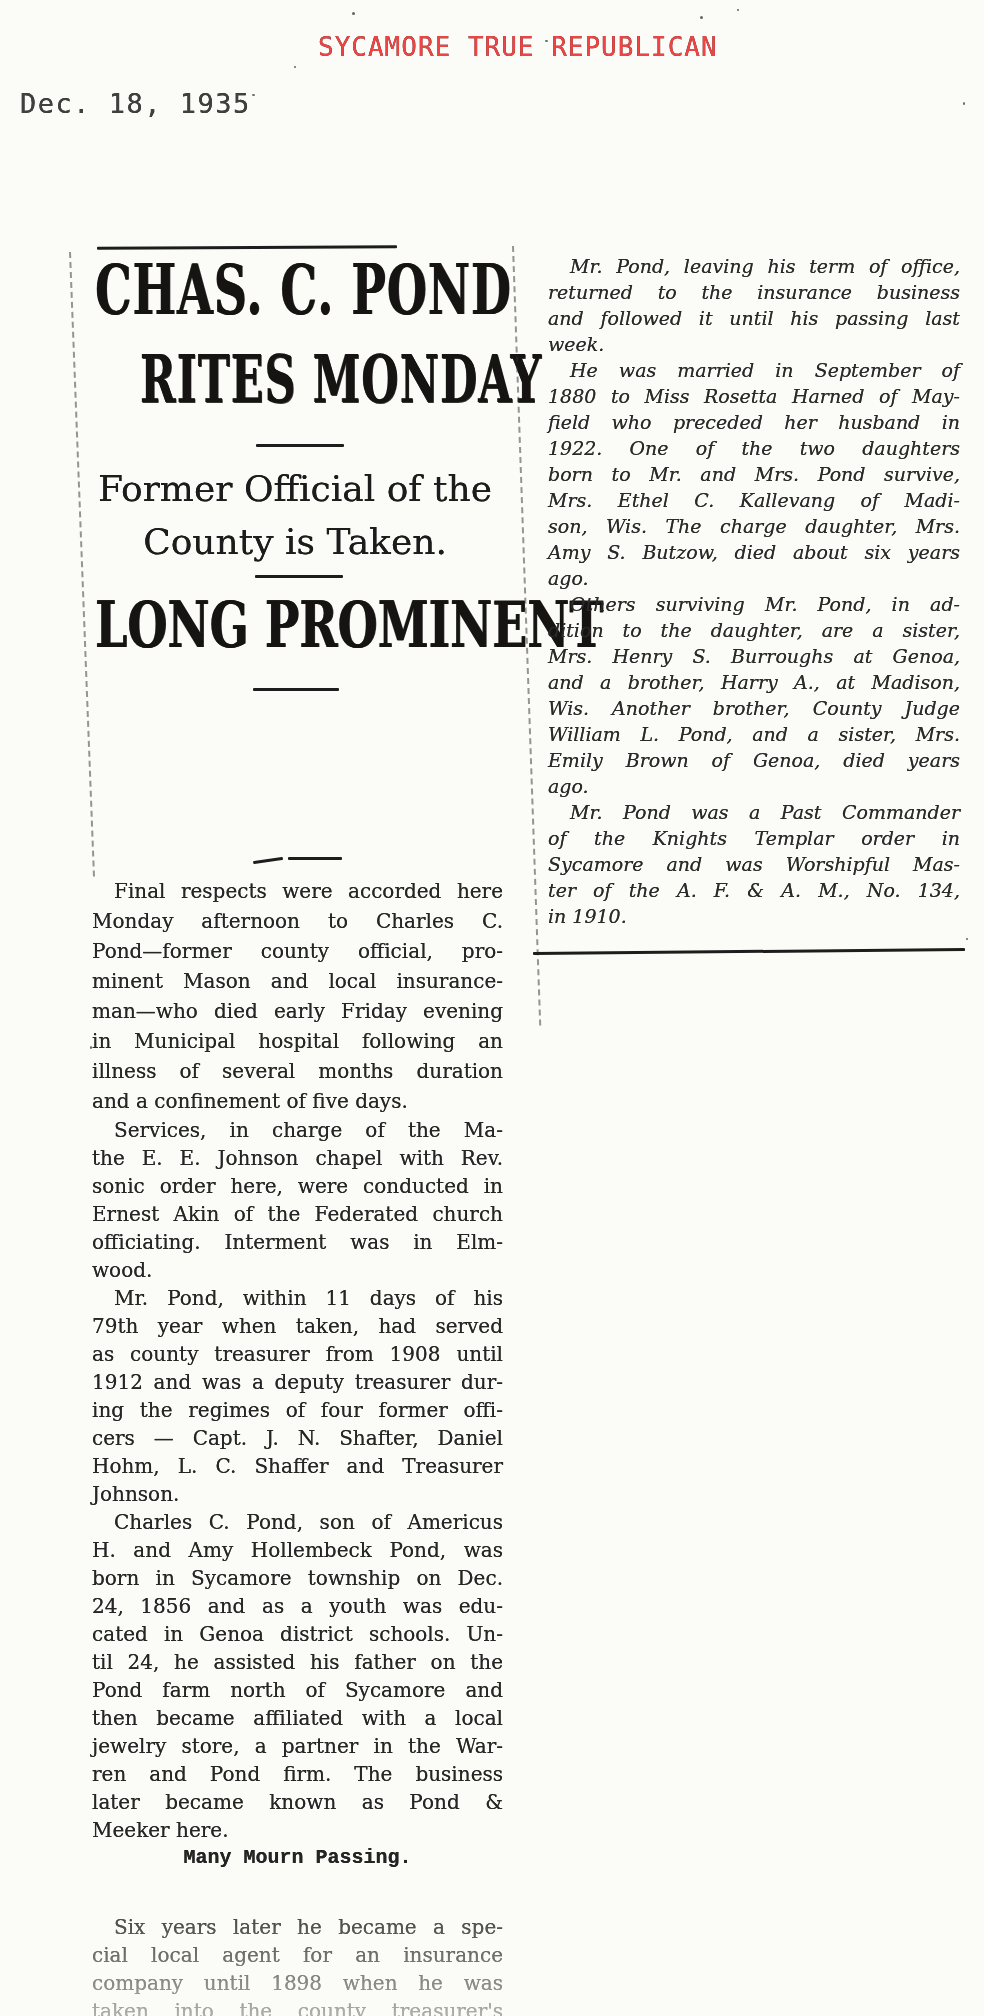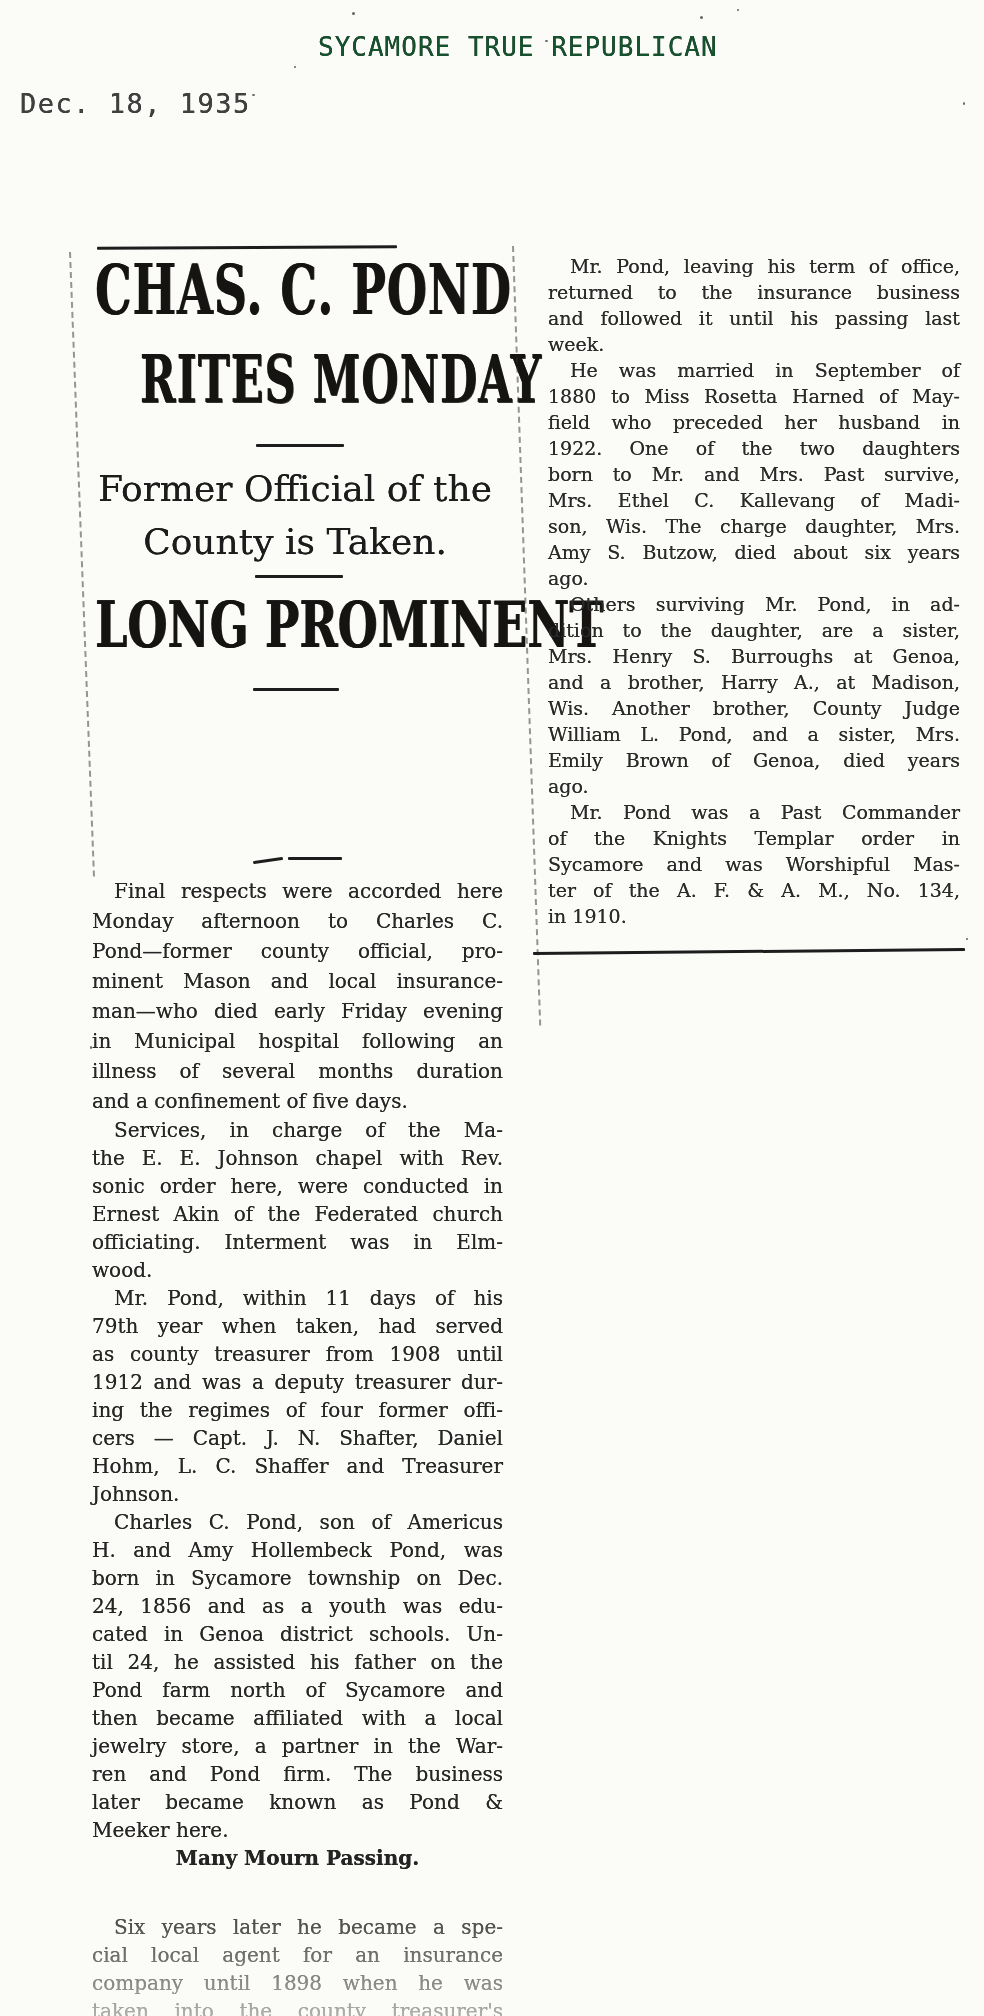--- a/index.html
+++ b/index.html
@@ -9,21 +9,21 @@
     width:984px;height:2016px;
     background:#fbfbf8;
     overflow:hidden;
     font-family:"DejaVu Serif", serif;
     color:#222;
   }
   
   .masthead{
     position:absolute;left:318px;top:32px;
     font-family:"DejaVu Sans Mono", monospace;
-    font-size:26px;letter-spacing:1px;color:#14532d;
+    font-size:26px;letter-spacing:1px;color:#ef4444;
     text-shadow:0 0 .4px #1b1b1b;
     white-space:nowrap;
   }
   .dateline{
     position:absolute;left:20px;top:88px;
     font-family:"DejaVu Sans Mono", monospace;
     font-size:27px;letter-spacing:1.5px;color:#404040;
     text-shadow:0 0 .4px #181818;
     white-space:nowrap;
   }
@@ -60,33 +60,34 @@
   
   .deck{
     position:absolute;left:95px;top:703px;width:410px;
     font-size:22px;font-weight:bold;line-height:27.5px;color:#1e1e1e;
     text-shadow:0 0 .3px #1e1e1e;
   }
   .deck .tline{text-align:center;text-align-last:center;}
   
   .col{position:absolute;}
   .col-left{left:92px;top:876px;width:411px;font-size:20px;color:#262626;}
-  .col-right{left:548px;top:253px;width:412px;font-size:19px;color:#2a2a2a;}
+  .col-right{left:548px;top:253px;width:412px;font-size:19px;color:#2a2a2a;font-style:italic;}
   .col .tline{
     text-align:justify;text-align-last:justify;
     text-shadow:0 0 .3px rgba(30,30,30,.8);
   }
   .para .tline:first-child{text-indent:22px;}
   .para .tline:last-child{text-align-last:left;}
   .col-left .para{line-height:28px;}
   .col-left .para.loose{line-height:30px;}
   .col-right .para{line-height:26px;}
   .crosshead{
     line-height:28px;font-weight:bold;text-align:center;color:#242424;
     text-shadow:0 0 .3px #242424;
+    font-family:Liberation Mono, monospace;
   }
   .para.fade-out{
     color:#3a3a3a;filter:blur(.3px);
     -webkit-mask-image:linear-gradient(to bottom, rgba(0,0,0,.95), rgba(0,0,0,.55) 55%, rgba(0,0,0,.18));
     mask-image:linear-gradient(to bottom, rgba(0,0,0,.95), rgba(0,0,0,.55) 55%, rgba(0,0,0,.18));
     margin-top:41px;
   }
   .para.fade-out .tline:last-child{text-align-last:justify;}
   
   .speck{position:absolute;background:#3f3f3f;border-radius:50%;opacity:.8;}
@@ -179,21 +180,21 @@
         <div class="tline">Mr. Pond, leaving his term of office,</div>
         <div class="tline">returned to the insurance business</div>
         <div class="tline">and followed it until his passing last</div>
         <div class="tline">week.</div>
       </div>
     <div class="para">
         <div class="tline">He was married in September of</div>
         <div class="tline">1880 to Miss Rosetta Harned of May-</div>
         <div class="tline">field who preceded her husband in</div>
         <div class="tline">1922. One of the two daughters</div>
-        <div class="tline">born to Mr. and Mrs. Past survive,</div>
+        <div class="tline">born to Mr. and Mrs. Pond survive,</div>
         <div class="tline">Mrs. Ethel C. Kallevang of Madi-</div>
         <div class="tline">son, Wis. The charge daughter, Mrs.</div>
         <div class="tline">Amy S. Butzow, died about six years</div>
         <div class="tline">ago.</div>
       </div>
     <div class="para">
         <div class="tline">Others surviving Mr. Pond, in ad-</div>
         <div class="tline">dition to the daughter, are a sister,</div>
         <div class="tline">Mrs. Henry S. Burroughs at Genoa,</div>
         <div class="tline">and a brother, Harry A., at Madison,</div>

